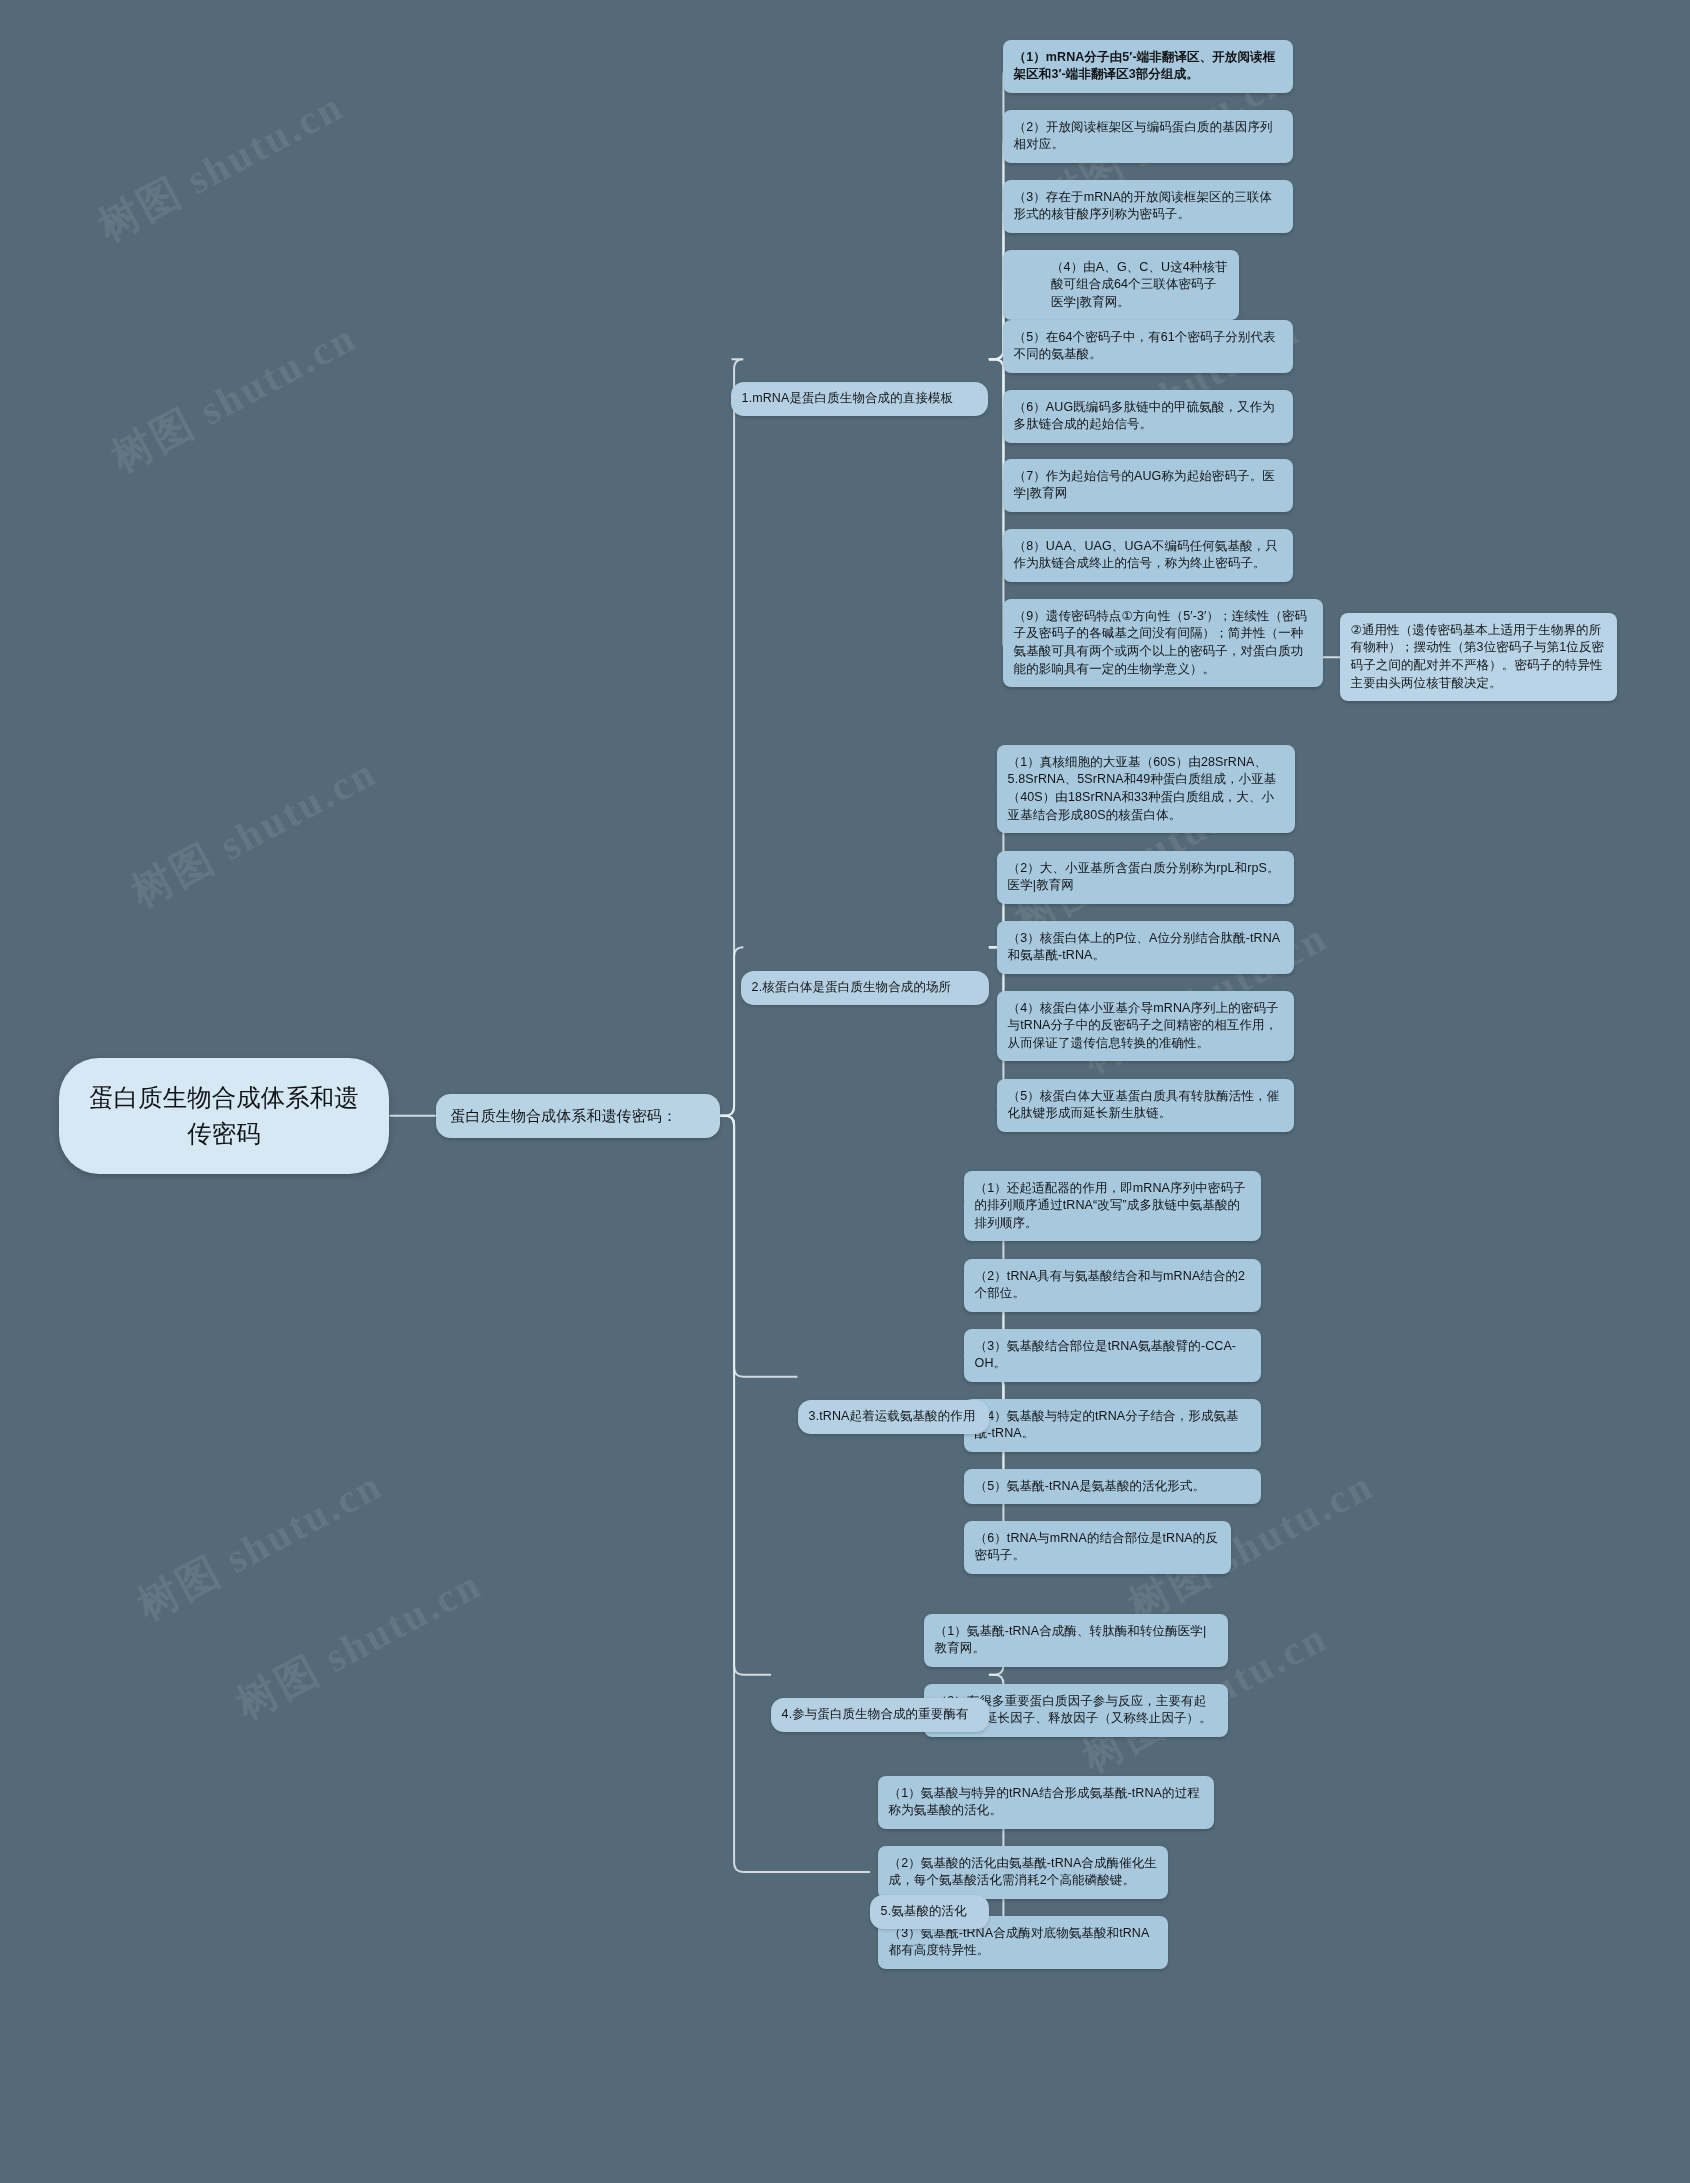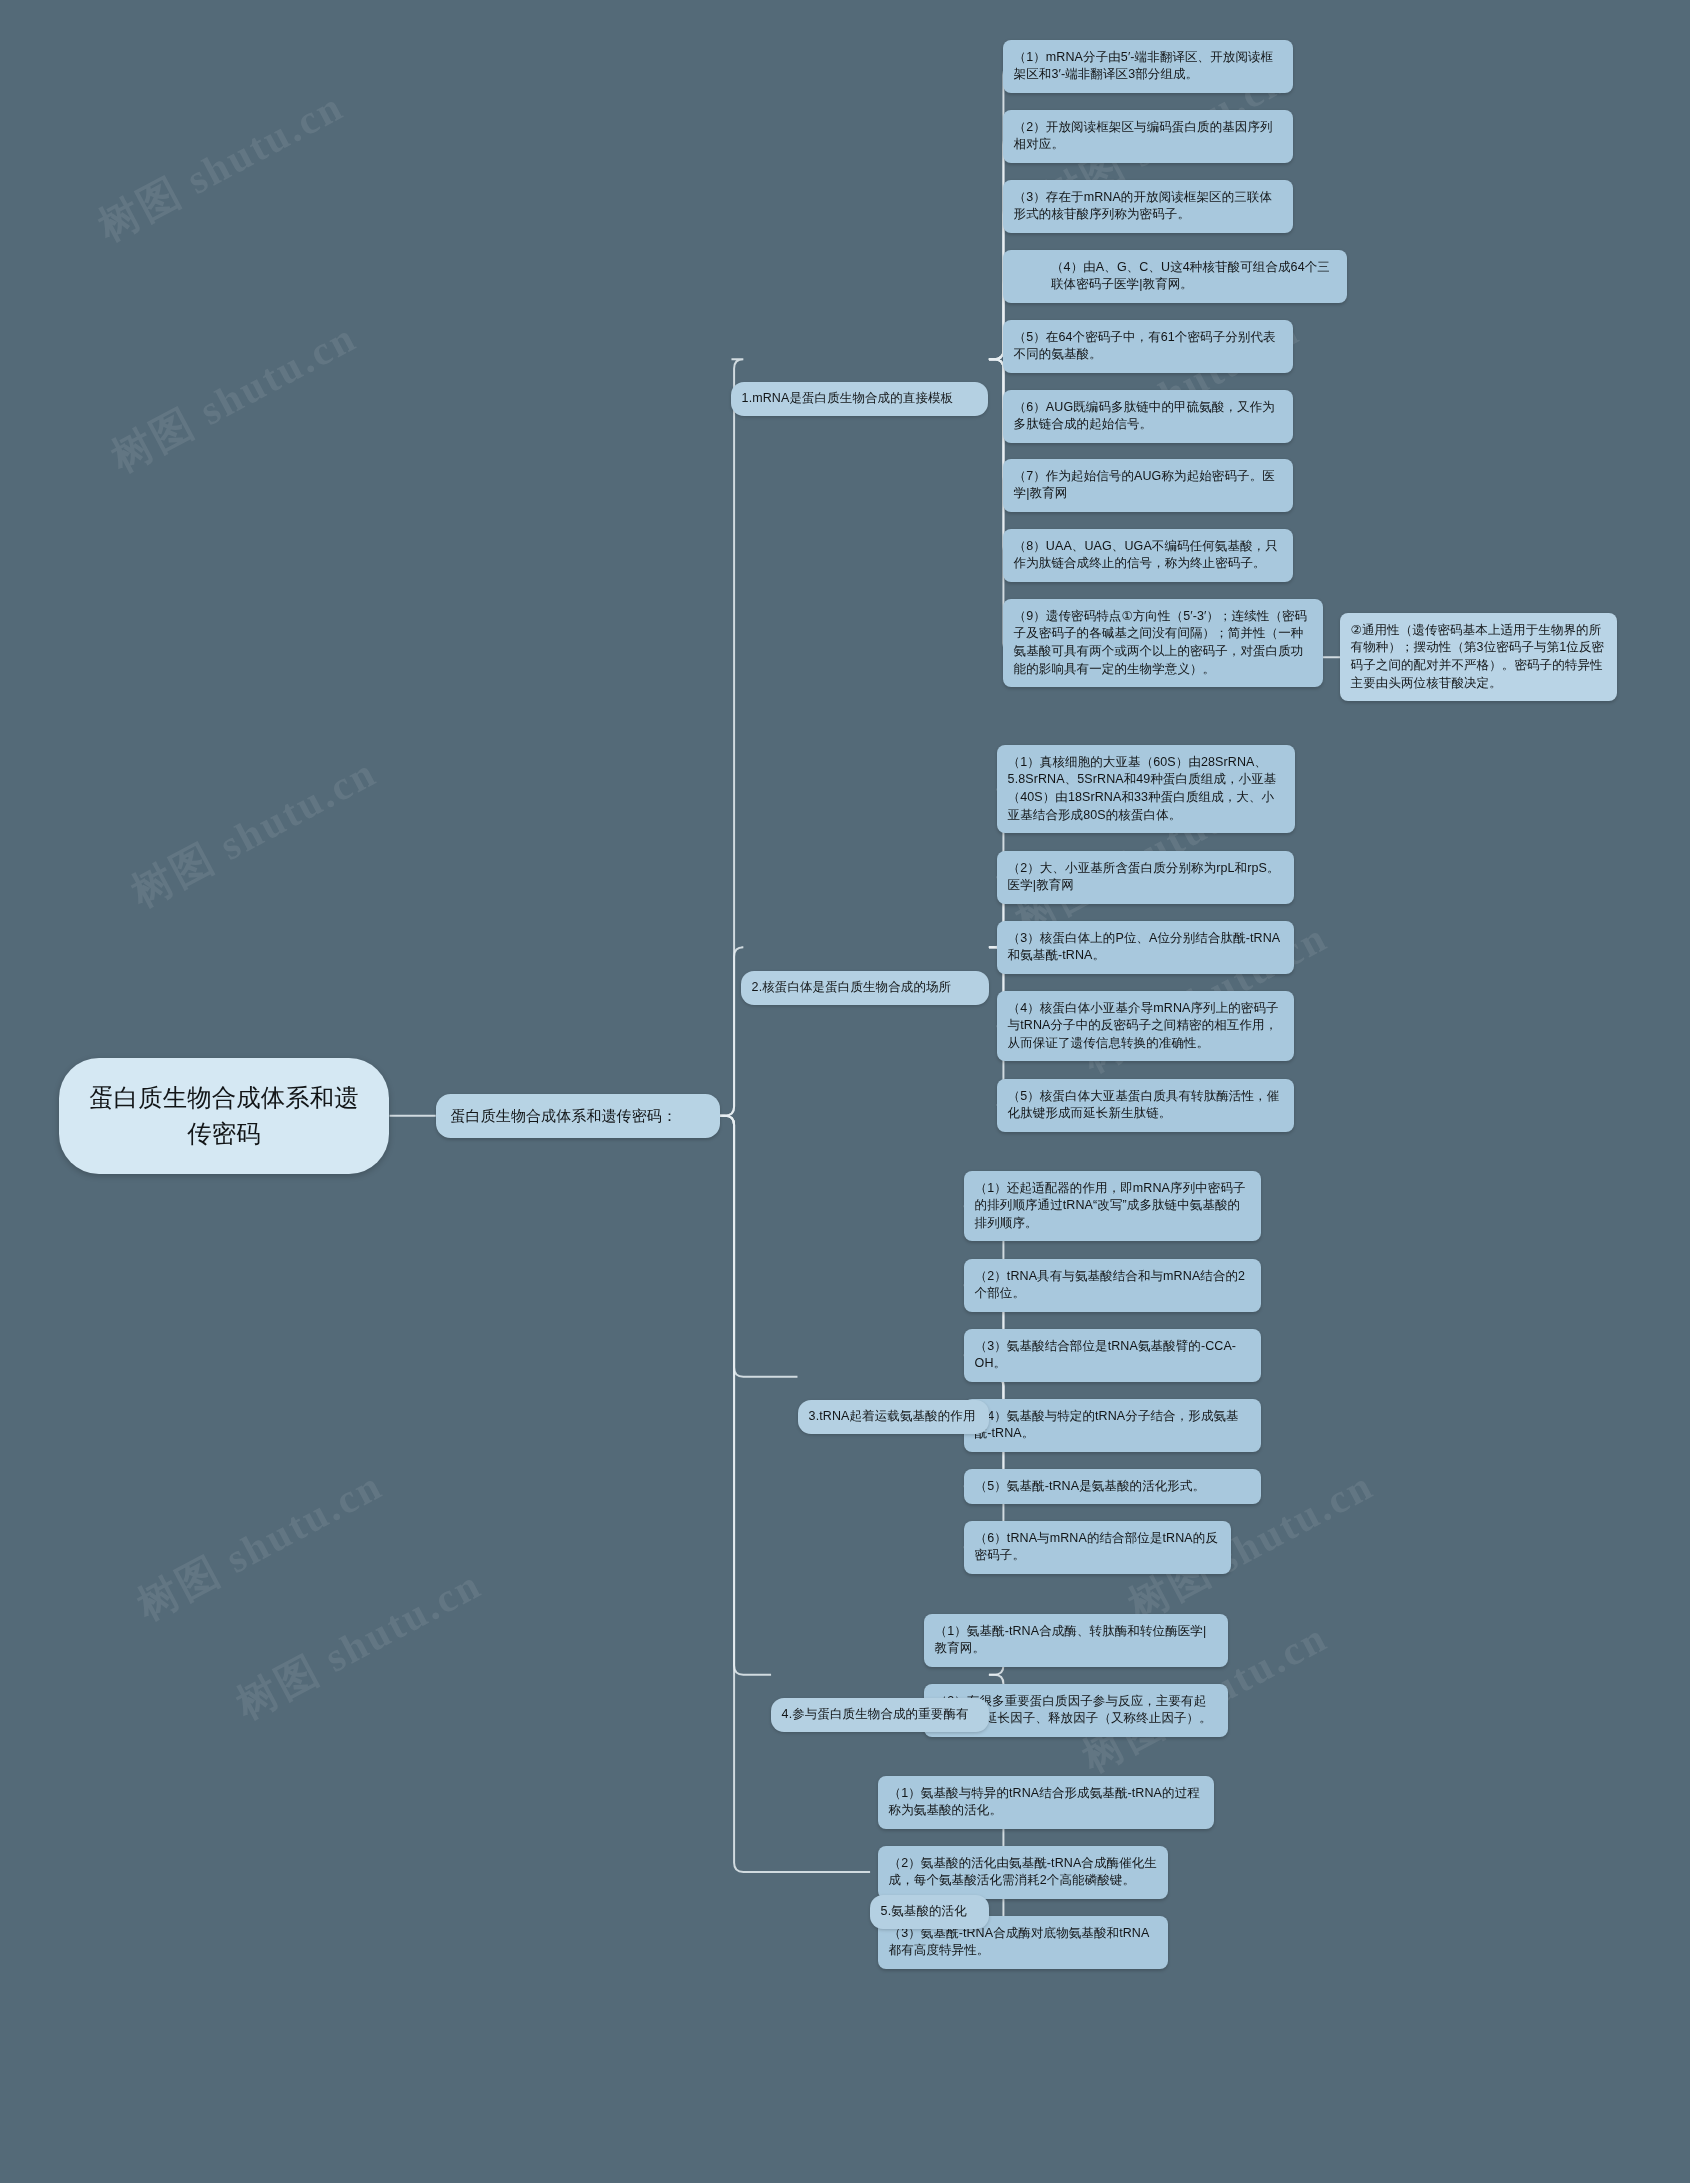--- a/index.html
+++ b/index.html
@@ -132,24 +132,24 @@
 
   <div class="node root" id="root-node" style="width: 330px; left: 59px; top: 1058px;">
     <span>蛋白质生物合成体系和遗传密码</span>
   </div>
 
   <div class="node lvl2" id="lvl2-node" style="width: 284px; left: 436px; top: 1094px;">
     <span>蛋白质生物合成体系和遗传密码：</span>
   </div>
 
   <div id="branch-host">
-      <div class="node lvl4" style="left: 1003px; top: 40px; width: 290px;"><span>（1）mRNA分子由5′-端非翻译区、开放阅读框架区和3′-端非翻译区3部分组成。</span></div>
+      <div class="node lvl4" style="left: 1003px; top: 40px; width: 290px; font-weight: bold;"><span>（1）mRNA分子由5′-端非翻译区、开放阅读框架区和3′-端非翻译区3部分组成。</span></div>
       <div class="node lvl4" style="left: 1003px; top: 110px; width: 290px;"><span>（2）开放阅读框架区与编码蛋白质的基因序列相对应。</span></div>
       <div class="node lvl4" style="left: 1003px; top: 180px; width: 290px;"><span>（3）存在于mRNA的开放阅读框架区的三联体形式的核苷酸序列称为密码子。</span></div>
-      <div class="node lvl4" style="left: 1003px; top: 250px; width: 344px; padding-left: 48px;"><span>（4）由A、G、C、U这4种核苷酸可组合成64个三联体密码子医学|教育网。</span></div>
+      <div class="node lvl4" style="left: 1003px; top: 250px; width: 236px; padding-left: 48px;"><span>（4）由A、G、C、U这4种核苷酸可组合成64个三联体密码子医学|教育网。</span></div>
       <div class="node lvl4" style="left: 1003px; top: 320px; width: 290px;"><span>（5）在64个密码子中，有61个密码子分别代表不同的氨基酸。</span></div>
       <div class="node lvl4" style="left: 1003px; top: 390px; width: 290px;"><span>（6）AUG既编码多肽链中的甲硫氨酸，又作为多肽链合成的起始信号。</span></div>
       <div class="node lvl4" style="left: 1003px; top: 459px; width: 290px;"><span>（7）作为起始信号的AUG称为起始密码子。医学|教育网</span></div>
       <div class="node lvl4" style="left: 1003px; top: 529px; width: 290px;"><span>（8）UAA、UAG、UGA不编码任何氨基酸，只作为肽链合成终止的信号，称为终止密码子。</span></div>
       <div class="node lvl4" style="left: 1003px; top: 599px; width: 320px;"><span>（9）遗传密码特点①方向性（5′-3′）；连续性（密码子及密码子的各碱基之间没有间隔）；简并性（一种氨基酸可具有两个或两个以上的密码子，对蛋白质功能的影响具有一定的生物学意义）。</span></div>
       <div class="node lvl5" style="left: 1340px; top: 613px; width: 277px;"><span>②通用性（遗传密码基本上适用于生物界的所有物种）；摆动性（第3位密码子与第1位反密码子之间的配对并不严格）。密码子的特异性主要由头两位核苷酸决定。</span></div>
       <div class="node lvl3" style="left: 731px; top: 342px; width: 257px;"><span>1.mRNA是蛋白质生物合成的直接模板</span></div>
       <div class="node lvl4" style="left: 997px; top: 745px; width: 298px;"><span>（1）真核细胞的大亚基（60S）由28SrRNA、5.8SrRNA、5SrRNA和49种蛋白质组成，小亚基（40S）由18SrRNA和33种蛋白质组成，大、小亚基结合形成80S的核蛋白体。</span></div>
       <div class="node lvl4" style="left: 997px; top: 851px; width: 297px;"><span>（2）大、小亚基所含蛋白质分别称为rpL和rpS。医学|教育网</span></div>
       <div class="node lvl4" style="left: 997px; top: 921px; width: 297px;"><span>（3）核蛋白体上的P位、A位分别结合肽酰-tRNA和氨基酰-tRNA。</span></div>

